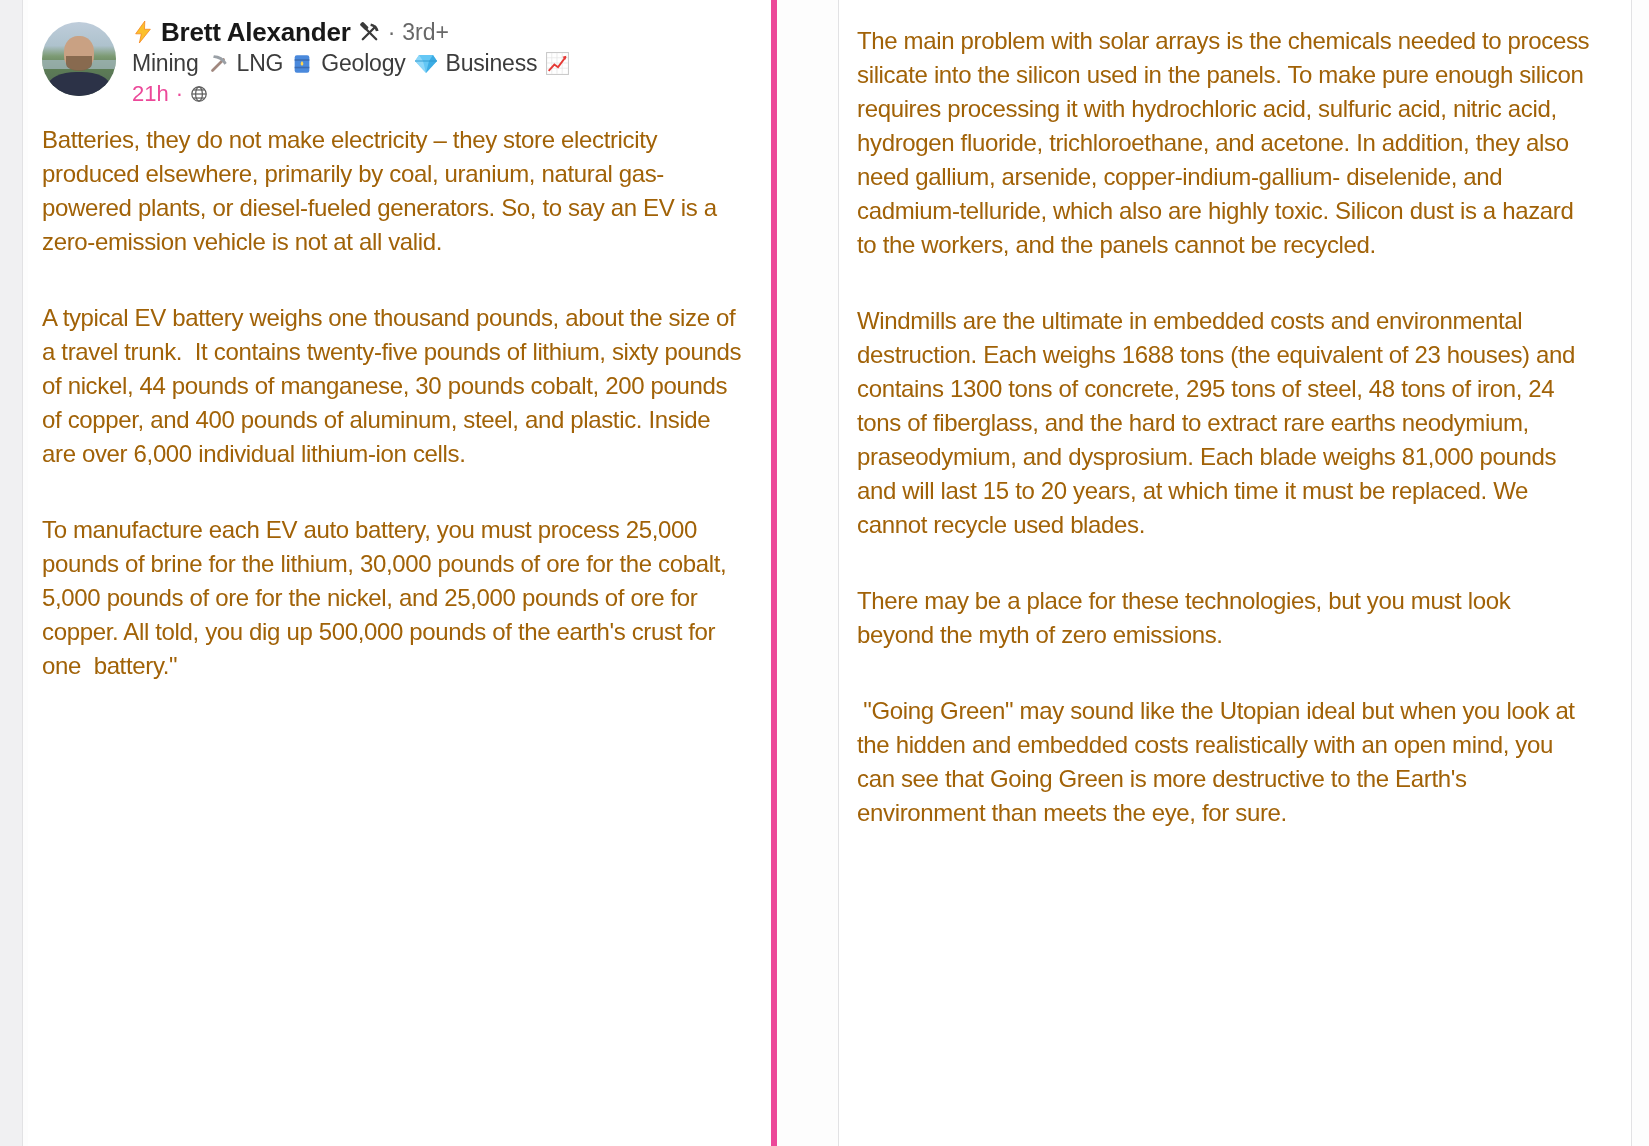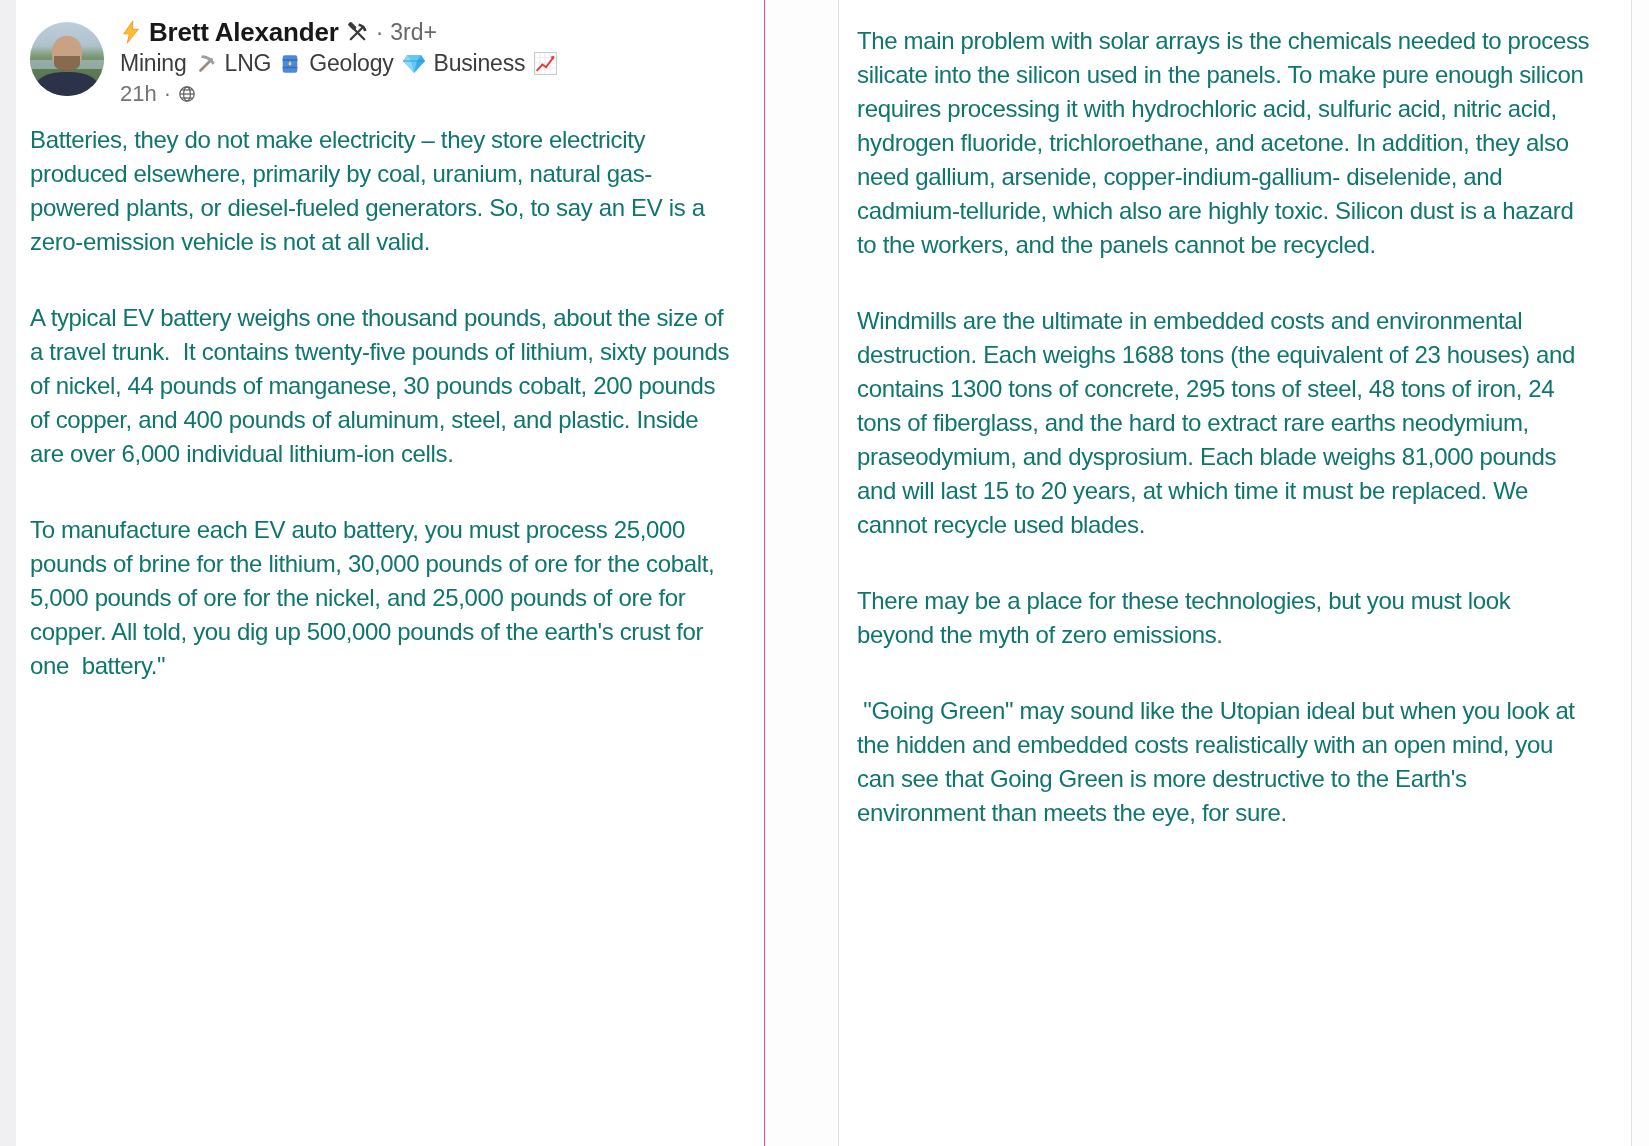--- a/index.html
+++ b/index.html
@@ -7,21 +7,21 @@
   body { width:1649px; height:1146px; overflow:hidden;
          font-family:"Liberation Sans", sans-serif; color:#1e1e1e; }
   .page { position:relative; width:1649px; height:1146px; background:#fdfdfd; }
 
   .left-strip { position:absolute; left:0; top:0; width:23px; height:1146px;
                 background:#f0f0f2; border-right:1px solid #e2e2e4; }
   .right-strip { position:absolute; right:0; top:0; width:18px; height:1146px;
                 background:#fdfdfd; border-left:1px solid #e2e2e4; }
 
   .card { position:absolute; top:0; height:1146px; background:#ffffff; overflow:hidden; }
-  .card-left  { left:16px;  width:749px; border-right:1px solid #ec4899;
+  .card-left  { left:28px;  width:749px; border-right:6px solid #ec4899;
                 padding:12px 28px 0 14px; }
   .card-right { left:838px; width:793px; border-left:1px solid #e2e2e4;
                 padding:24px 40px 0 18px; }
 
   
   .post-header { display:flex; gap:16px; margin-bottom:14px; }
   .avatar { position:relative; width:74px; height:74px; border-radius:50%;
             overflow:hidden; flex:0 0 auto; margin-top:10px;
             background:linear-gradient(180deg,#bfcddb 0%,#aec2cd 32%,#7d9b74 46%,#5d7d55 62%,#52675a 100%); }
   .av-water { position:absolute; left:0; top:52%; width:100%; height:12%;
@@ -36,28 +36,28 @@
               transform:translateX(-50%); border-radius:46% 46% 0 0;
               background:#2c3247; }
 
   .header-text { padding-top:4px; }
   .name-line { display:flex; align-items:center; gap:7px; line-height:32px; }
   .author-name { font-size:26px; font-weight:700; color:#181818; letter-spacing:-0.2px; }
   .degree-group { color:#686868; font-size:23px; display:inline-flex; gap:7px; }
   .headline-line { display:flex; align-items:center; gap:8px; font-size:23px;
                    color:#3c3c3c; line-height:31px; letter-spacing:-0.2px; }
   .time-line { display:flex; align-items:center; gap:7px; font-size:22px;
-               color:#737373; line-height:30px; }
+               color:#ec4899; line-height:30px; }
 
   .icon { display:inline-flex; align-items:center; }
   .icon svg { display:block; }
 
   
   .post-body p { font-size:24px; line-height:34px; letter-spacing:-0.35px;
-                 color:#0f766e; white-space:pre-wrap; }
+                 color:#a16207; white-space:pre-wrap; }
   .post-body p + p { margin-top:42px; }
   .card-left .post-body { width:707px; }
   .card-right .post-body { width:735px; }
 </style>
 </head>
 <body>
 
 <div class="page">
 
   <div class="left-strip"></div>

